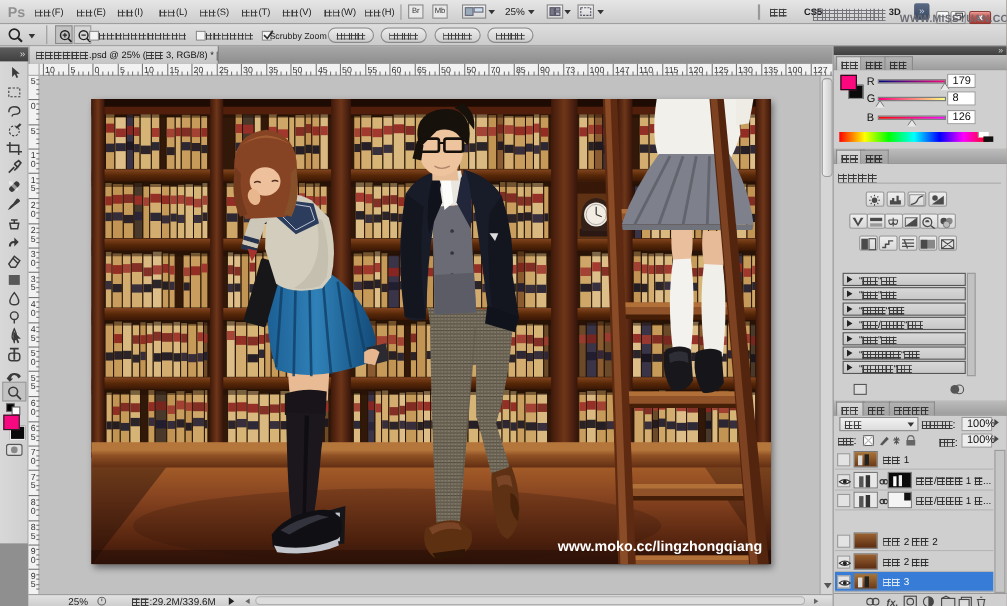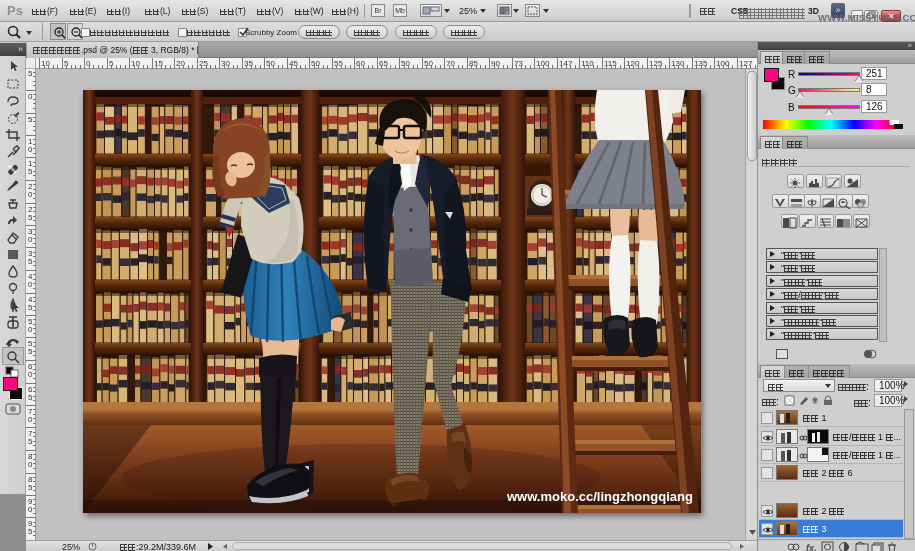--- a/index.html
+++ b/index.html
@@ -1615,21 +1615,21 @@
       <div class="phdr" style="top:8px"></div>
       <div class="ptab" style="left:2px;top:9px"><i class="cj" style="width:7px;height:7px;margin:0 1px 0px 0;--cc:#1a1a1a"></i><i class="cj" style="width:7px;height:7px;margin:0 1px 0px 0;--cc:#1a1a1a"></i></div>
       <div class="ptab ptabi" style="left:24px;top:9px"><i class="cj" style="width:7px;height:7px;margin:0 1px 0px 0;--cc:#1a1a1a"></i><i class="cj" style="width:7px;height:7px;margin:0 1px 0px 0;--cc:#1a1a1a"></i></div>
       <div class="ptab ptabi" style="left:46px;top:9px"><i class="cj" style="width:7px;height:7px;margin:0 1px 0px 0;--cc:#1a1a1a"></i><i class="cj" style="width:7px;height:7px;margin:0 1px 0px 0;--cc:#1a1a1a"></i></div>
       <div class="pbody" style="top:22px;height:71px">
         <div class="abs" style="left:6px;top:4px;width:15px;height:14px;background:#fb087e;border:1px solid #111;z-index:3"></div>
         <div class="abs" style="left:13px;top:13px;width:14px;height:13px;background:#0a0a0a;border:1px solid #888"></div>
         <div class="abs" style="left:30px;top:5px;font-size:10px;color:#111">R</div>
         <div class="abs" style="left:40px;top:8px;width:62px;height:4px;background:linear-gradient(90deg,rgb(0,8,126),rgb(128,8,126),rgb(251,8,126));border:1px solid #777"></div>
         <div class="abs" style="left:97px;top:12px;width:0;height:0;border-left:4px solid transparent;border-right:4px solid transparent;border-bottom:6px solid #e8e8e8;filter:drop-shadow(0 -1px 0 #555)"></div>
-        <div class="vbox" style="left:103px;top:3px;width:26px;height:13px">251</div>
+        <div class="vbox" style="left:103px;top:3px;width:26px;height:13px">179</div>
         <div class="abs" style="left:30px;top:21px;font-size:10px;color:#111">G</div>
         <div class="abs" style="left:40px;top:24px;width:62px;height:4px;background:linear-gradient(90deg,rgb(251,0,126),rgb(251,128,126),rgb(251,255,126));border:1px solid #777"></div>
         <div class="abs" style="left:38px;top:28px;width:0;height:0;border-left:4px solid transparent;border-right:4px solid transparent;border-bottom:6px solid #e8e8e8;filter:drop-shadow(0 -1px 0 #555)"></div>
         <div class="vbox" style="left:103px;top:19px;width:26px;height:13px">8</div>
         <div class="abs" style="left:30px;top:38px;font-size:10px;color:#111">B</div>
         <div class="abs" style="left:40px;top:41px;width:62px;height:4px;background:linear-gradient(90deg,rgb(251,8,0),rgb(251,8,128),rgb(251,8,255));border:1px solid #777"></div>
         <div class="abs" style="left:67px;top:45px;width:0;height:0;border-left:4px solid transparent;border-right:4px solid transparent;border-bottom:6px solid #e8e8e8;filter:drop-shadow(0 -1px 0 #555)"></div>
         <div class="vbox" style="left:103px;top:36px;width:26px;height:13px">126</div>
         <div class="abs" style="left:5px;top:56px;width:136px;height:9px;background:linear-gradient(90deg,#f00,#ff0 17%,#0f0 33%,#0ff 50%,#00f 67%,#f0f 83%,#f00)"></div>
         <div class="abs" style="left:131px;top:56px;width:10px;height:5px;background:#fff;border-left:1px solid #999"></div>
@@ -1785,26 +1785,26 @@
             <circle cx="3" cy="4" r="2" fill="none" stroke="#333"></circle>
             <circle cx="6" cy="4" r="2" fill="none" stroke="#333"></circle>
           </svg>
           <div class="lthumb" style="left:48px">
             <div style="width:100%;height:100%;background:#f4f4f4;position:relative">
               <div style="position:absolute;right:0;top:0;width:6px;height:7px;background:#111"></div>
             </div>
           </div>
           <div style="position:absolute;left:74px;top:4px;color:#111"><i class="cj" style="width:7px;height:7px;margin:0 1px 0px 0;--cc:#111"></i><i class="cj" style="width:7px;height:7px;margin:0 1px 0px 0;--cc:#111"></i>/<i class="cj" style="width:7px;height:7px;margin:0 1px 0px 0;--cc:#111"></i><i class="cj" style="width:7px;height:7px;margin:0 1px 0px 0;--cc:#111"></i><i class="cj" style="width:7px;height:7px;margin:0 1px 0px 0;--cc:#111"></i> 1 <i class="cj" style="width:7px;height:7px;margin:0 1px 0px 0;--cc:#111"></i>...</div>
         </div>
-        <div class="lrow" style="top:86px;">
+        <div class="lrow" style="top:105px;">
           <div class="eye"></div>
           <div class="lthumb">
             <div style="width:100%;height:100%;background:linear-gradient(#9a6232,#5a2c12)"></div>
           </div>
-          <div style="position:absolute;left:44px;top:4px;color:#111"><i class="cj" style="width:7px;height:7px;margin:0 1px 0px 0;--cc:#111"></i><i class="cj" style="width:7px;height:7px;margin:0 1px 0px 0;--cc:#111"></i> 2 <i class="cj" style="width:7px;height:7px;margin:0 1px 0px 0;--cc:#111"></i><i class="cj" style="width:7px;height:7px;margin:0 1px 0px 0;--cc:#111"></i> 6</div>
+          <div style="position:absolute;left:44px;top:4px;color:#111"><i class="cj" style="width:7px;height:7px;margin:0 1px 0px 0;--cc:#111"></i><i class="cj" style="width:7px;height:7px;margin:0 1px 0px 0;--cc:#111"></i> 2 <i class="cj" style="width:7px;height:7px;margin:0 1px 0px 0;--cc:#111"></i><i class="cj" style="width:7px;height:7px;margin:0 1px 0px 0;--cc:#111"></i> 2</div>
         </div>
         <div class="lrow" style="top:124px;">
           <div class="eye"><svg width="12" height="12" viewBox="0 0 12 12">
               <path d="M1 6 Q6 2 11 6 Q6 10 1 6 Z" fill="#fff" stroke="#333"></path>
               <circle cx="6" cy="6" r="1.8" fill="#222"></circle>
             </svg></div>
           <div class="lthumb">
             <div style="width:100%;height:100%;background:linear-gradient(#9a6232,#5a2c12)"></div>
           </div>
           <div style="position:absolute;left:44px;top:4px;color:#111"><i class="cj" style="width:7px;height:7px;margin:0 1px 0px 0;--cc:#111"></i><i class="cj" style="width:7px;height:7px;margin:0 1px 0px 0;--cc:#111"></i> 2 <i class="cj" style="width:7px;height:7px;margin:0 1px 0px 0;--cc:#111"></i><i class="cj" style="width:7px;height:7px;margin:0 1px 0px 0;--cc:#111"></i></div>

